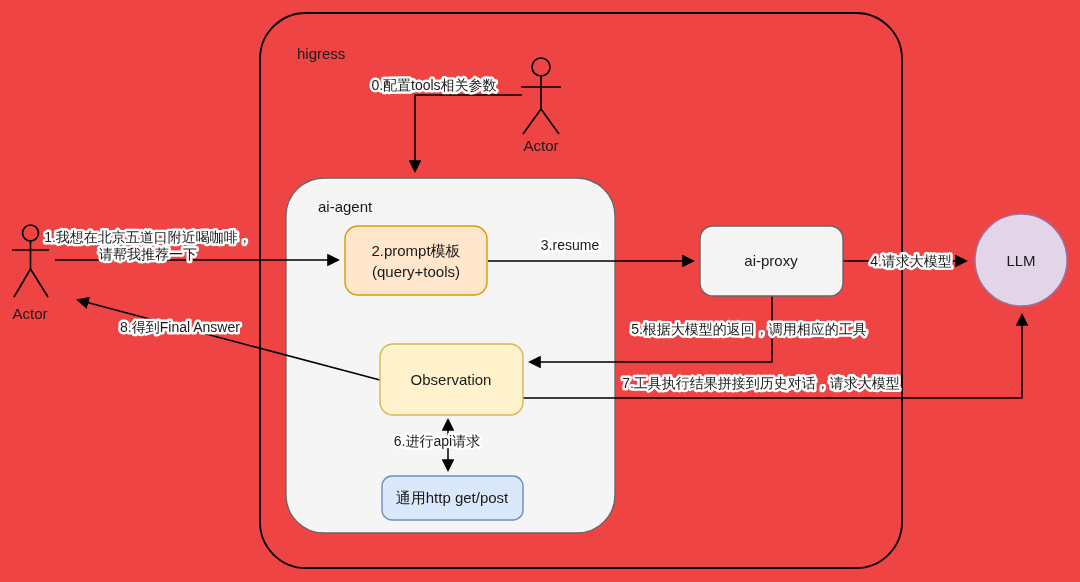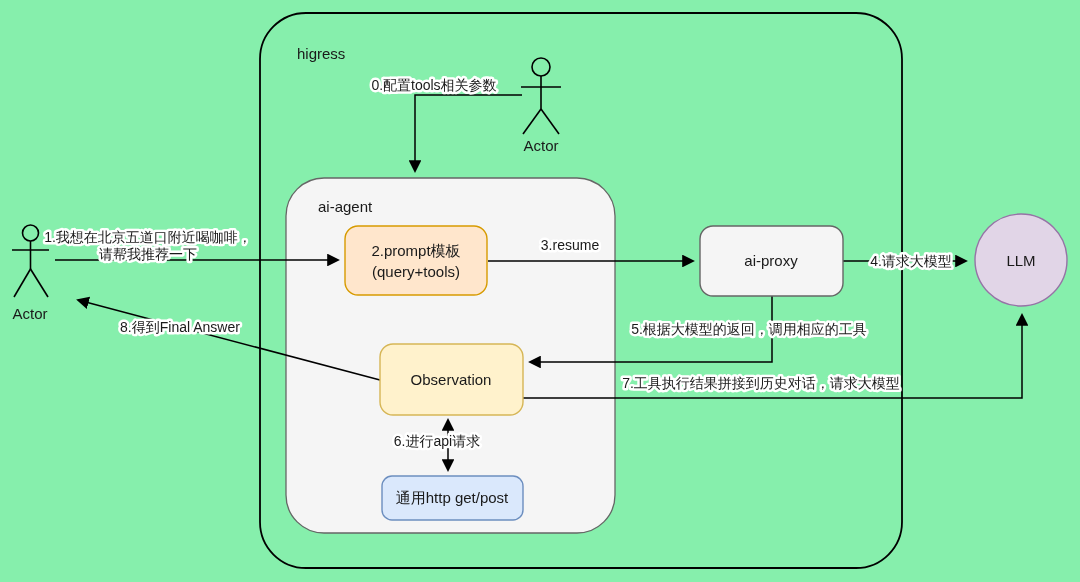--- a/index.html
+++ b/index.html
@@ -5,21 +5,21 @@
   html, body {
     margin: 0;
     padding: 0;
     background: #ffffff;
     font-family: "Liberation Sans", "DejaVu Sans", sans-serif;
   }
   .canvas {
     position: relative;
     width: 1080px;
     height: 582px;
-    background: #86efac;
+    background: #ef4444;
     overflow: hidden;
   }
   svg text {
     fill: #1a1a1a;
     font-family: "Liberation Sans", "DejaVu Sans", sans-serif;
     font-size: 14px;
   }
   svg text.halo {
     paint-order: stroke fill;
     stroke: #ffffff;

